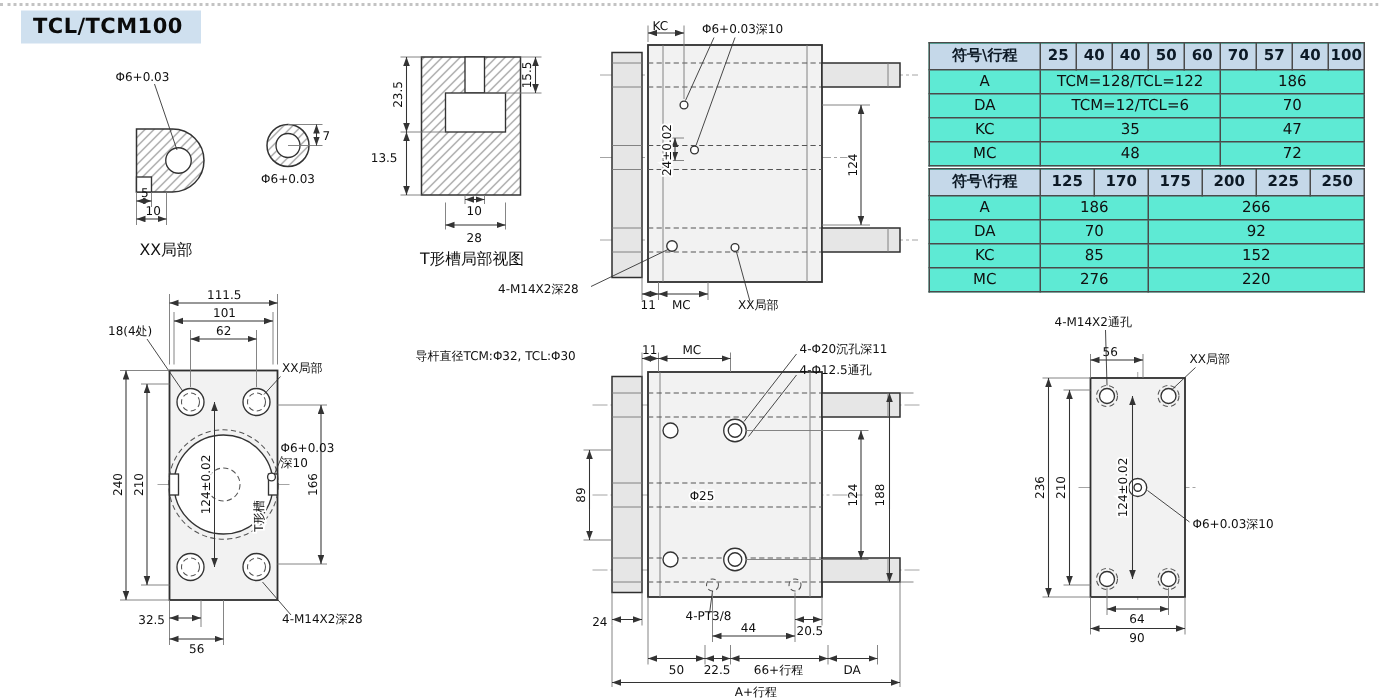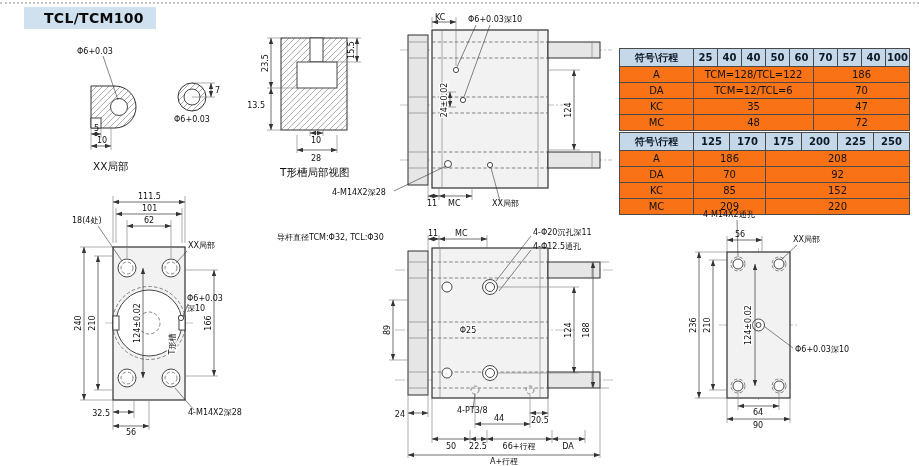--- a/index.html
+++ b/index.html
@@ -2,24 +2,24 @@
 <html><head>
 <meta charset="utf-8">
 <style>
   html,body { margin:0; padding:0; }
   body {
     width:919px; height:466px; position:relative; overflow:hidden;
     background:#ffffff; font-family:"DejaVu Sans","Liberation Sans",sans-serif;
   }
   .top-rule { position:absolute; left:0; top:2px; width:919px; height:0; border-top:2px dotted #c3c3c3; }
   .title {
-    position:absolute; left:24px; top:7px; background:#cfe0ef; color:#0b0b0b;
-    font-weight:bold; font-size:14px; padding:3px 12px 3px 20px; letter-spacing:0.3px;
+    position:absolute; left:14px; top:7px; background:#cfe0ef; color:#0b0b0b;
+    font-weight:bold; font-size:14px; padding:3px 12px 3px 8px; letter-spacing:0.3px;
   }
-  table.spec { position:absolute; border-collapse:collapse; table-layout:fixed; font-size:10px; color:#111; background:#f97316;margin-top:20px; }
+  table.spec { position:absolute; border-collapse:collapse; table-layout:fixed; font-size:10px; color:#111; background:#5eead4; }
   .spec th,.spec td { border:1px solid #4a4a4a; text-align:center; padding:0; height:15px; line-height:15px; overflow:hidden; white-space:nowrap; }
   .spec thead th { background:#c5d8e9; font-weight:bold; height:17px; line-height:17px; font-size:10px; color:#0d1a26; }
   svg.draw { position:absolute; }
   svg text { font-size:9px; fill:#0f0f0f; }
   .t8 { font-size:8px; }
   .t10 { font-size:10.5px; }
   .mid { text-anchor:middle; }
   .end { text-anchor:end; }
   .halo { paint-order:stroke; stroke:#ffffff; stroke-width:2.4px; }
   .ow   { fill:#ffffff; stroke:#333; stroke-width:0.9; }
@@ -120,35 +120,35 @@
       <th>175</th>
       <th>200</th>
       <th>225</th>
       <th>250</th>
     </tr>
   </thead>
   <tbody>
     <tr>
       <td class="sym">A</td>
       <td colspan="2">186</td>
-      <td colspan="4">208</td>
+      <td colspan="4">266</td>
     </tr>
     <tr>
       <td class="sym">DA</td>
       <td colspan="2">70</td>
       <td colspan="4">92</td>
     </tr>
     <tr>
       <td class="sym">KC</td>
       <td colspan="2">85</td>
       <td colspan="4">152</td>
     </tr>
     <tr>
       <td class="sym">MC</td>
-      <td colspan="2">209</td>
+      <td colspan="2">276</td>
       <td colspan="4">220</td>
     </tr>
   </tbody>
 </table>
 
 <svg class="draw" style="left:75px;top:30px" width="300" height="155">
   <g>
     <path class="hatch" fill="url(#hz)" d="M16,56 L40,56 A21,21 0 1 1 40,98 L16,98 Z"></path>
     <rect class="ow" x="16" y="88" width="10" height="10"></rect>
     <circle class="ow" cx="44" cy="77" r="8.5"></circle>

